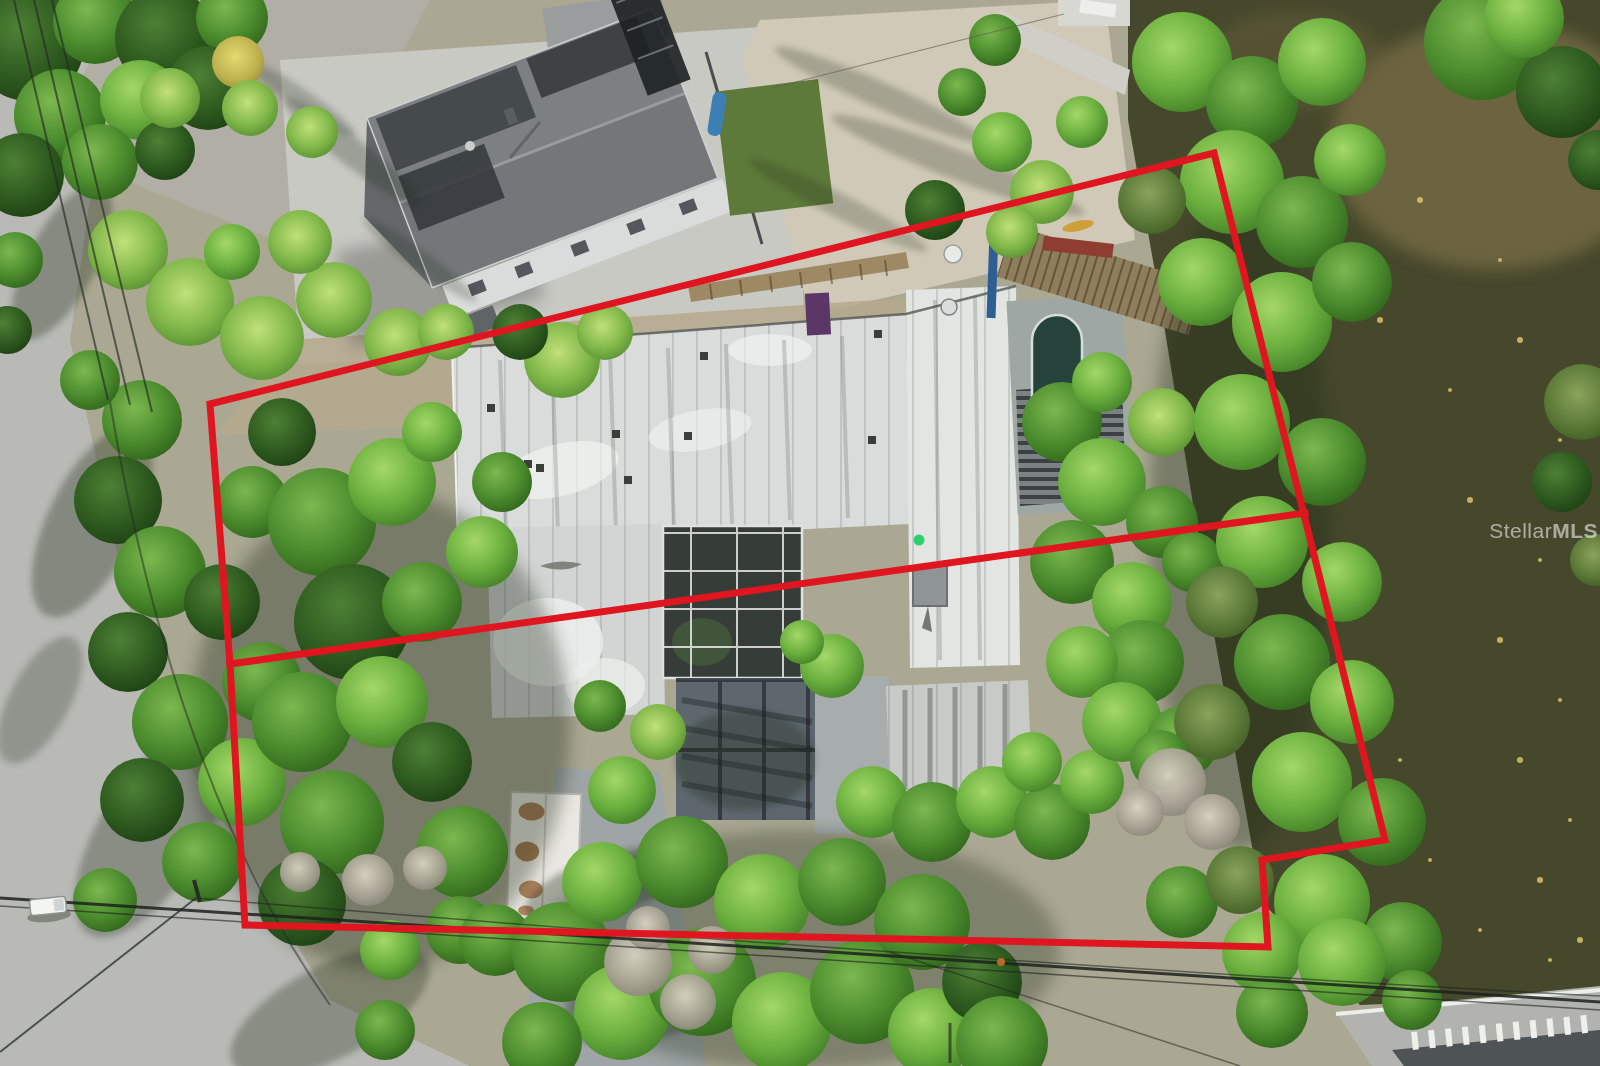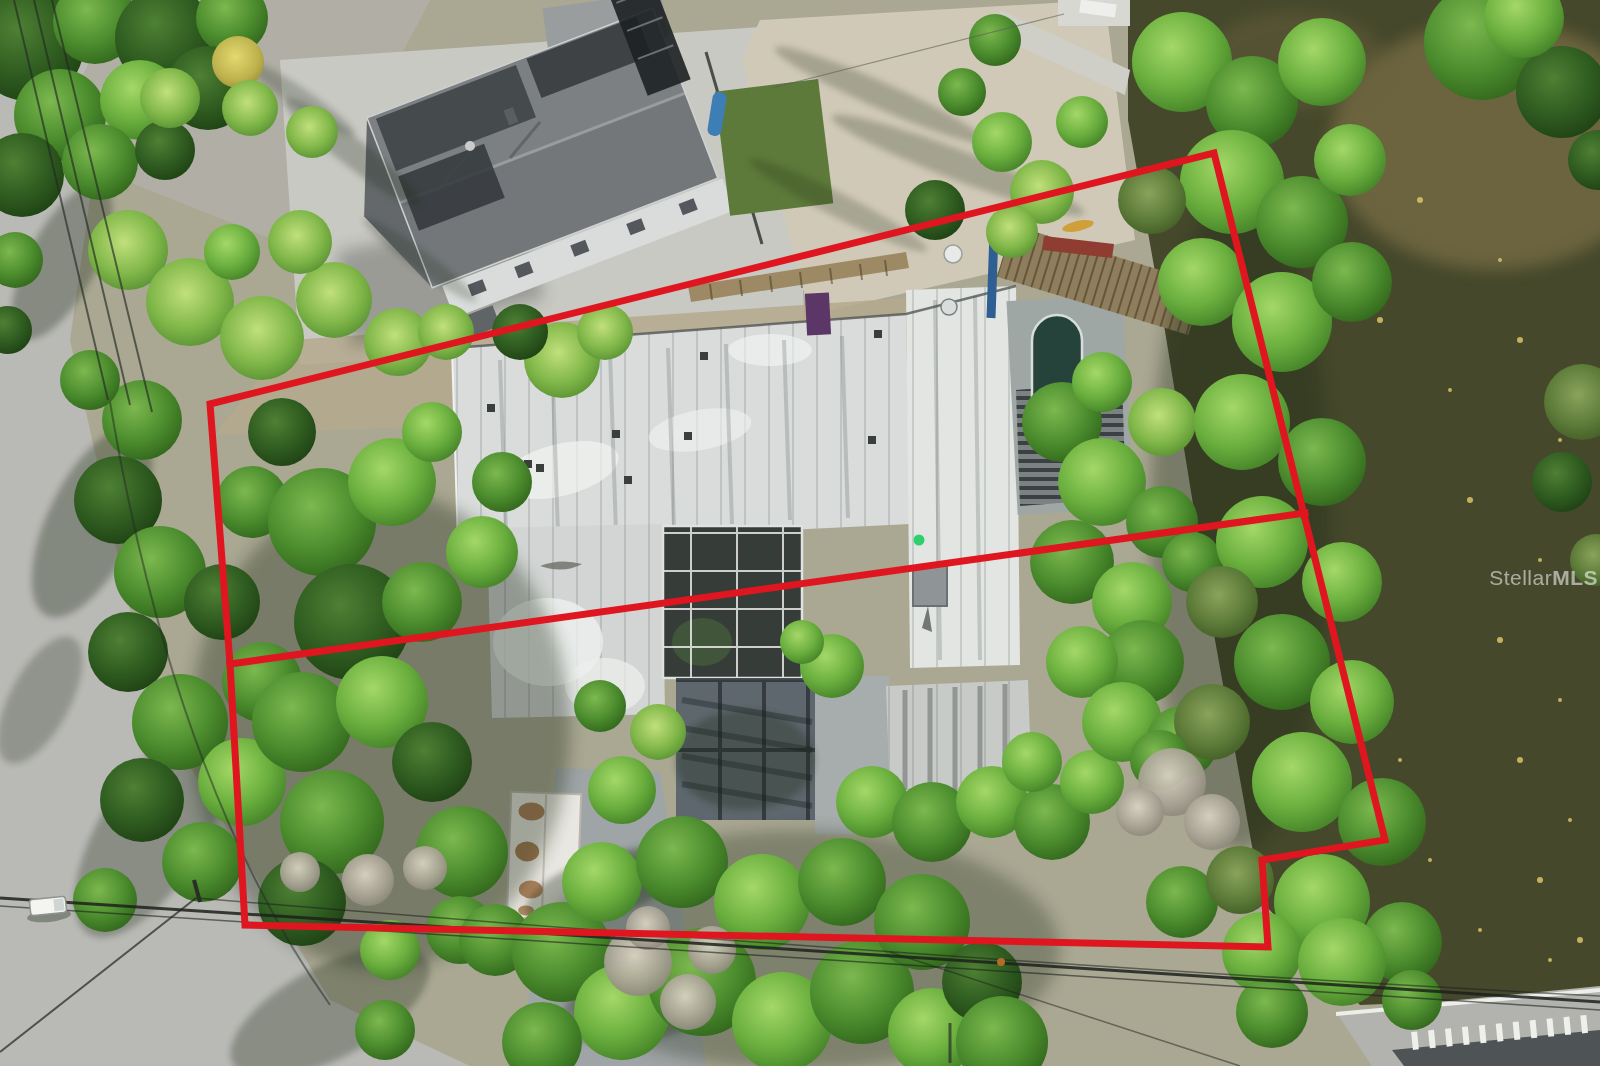--- a/index.html
+++ b/index.html
@@ -1,20 +1,20 @@
 <!DOCTYPE html>
 <html><head>
 <meta charset="utf-8">
 <style>
   html,body{margin:0;padding:0;background:#111;}
   #stage{position:relative;width:1600px;height:1066px;overflow:hidden;background:#b3ae9f;
          font-family:"Liberation Sans", sans-serif;}
   #stage svg{position:absolute;left:0;top:0;}
   .watermark{position:absolute;top:519px;right:2px;font-size:21px;letter-spacing:.5px;
-             color:#ffffff;opacity:.55;user-select:none;margin-top:47px;}
+             color:#ffffff;opacity:.55;user-select:none;}
   .watermark .wm-a{font-weight:400;}
   .watermark .wm-b{font-weight:700;}
   .bnd{fill:none;stroke:#df161f;stroke-width:7;stroke-linejoin:miter;stroke-linecap:square;}
 </style>
 </head>
 <body>
 
 <div id="stage">
 <svg width="1600" height="1066" viewBox="0 0 1600 1066">
   <defs>

